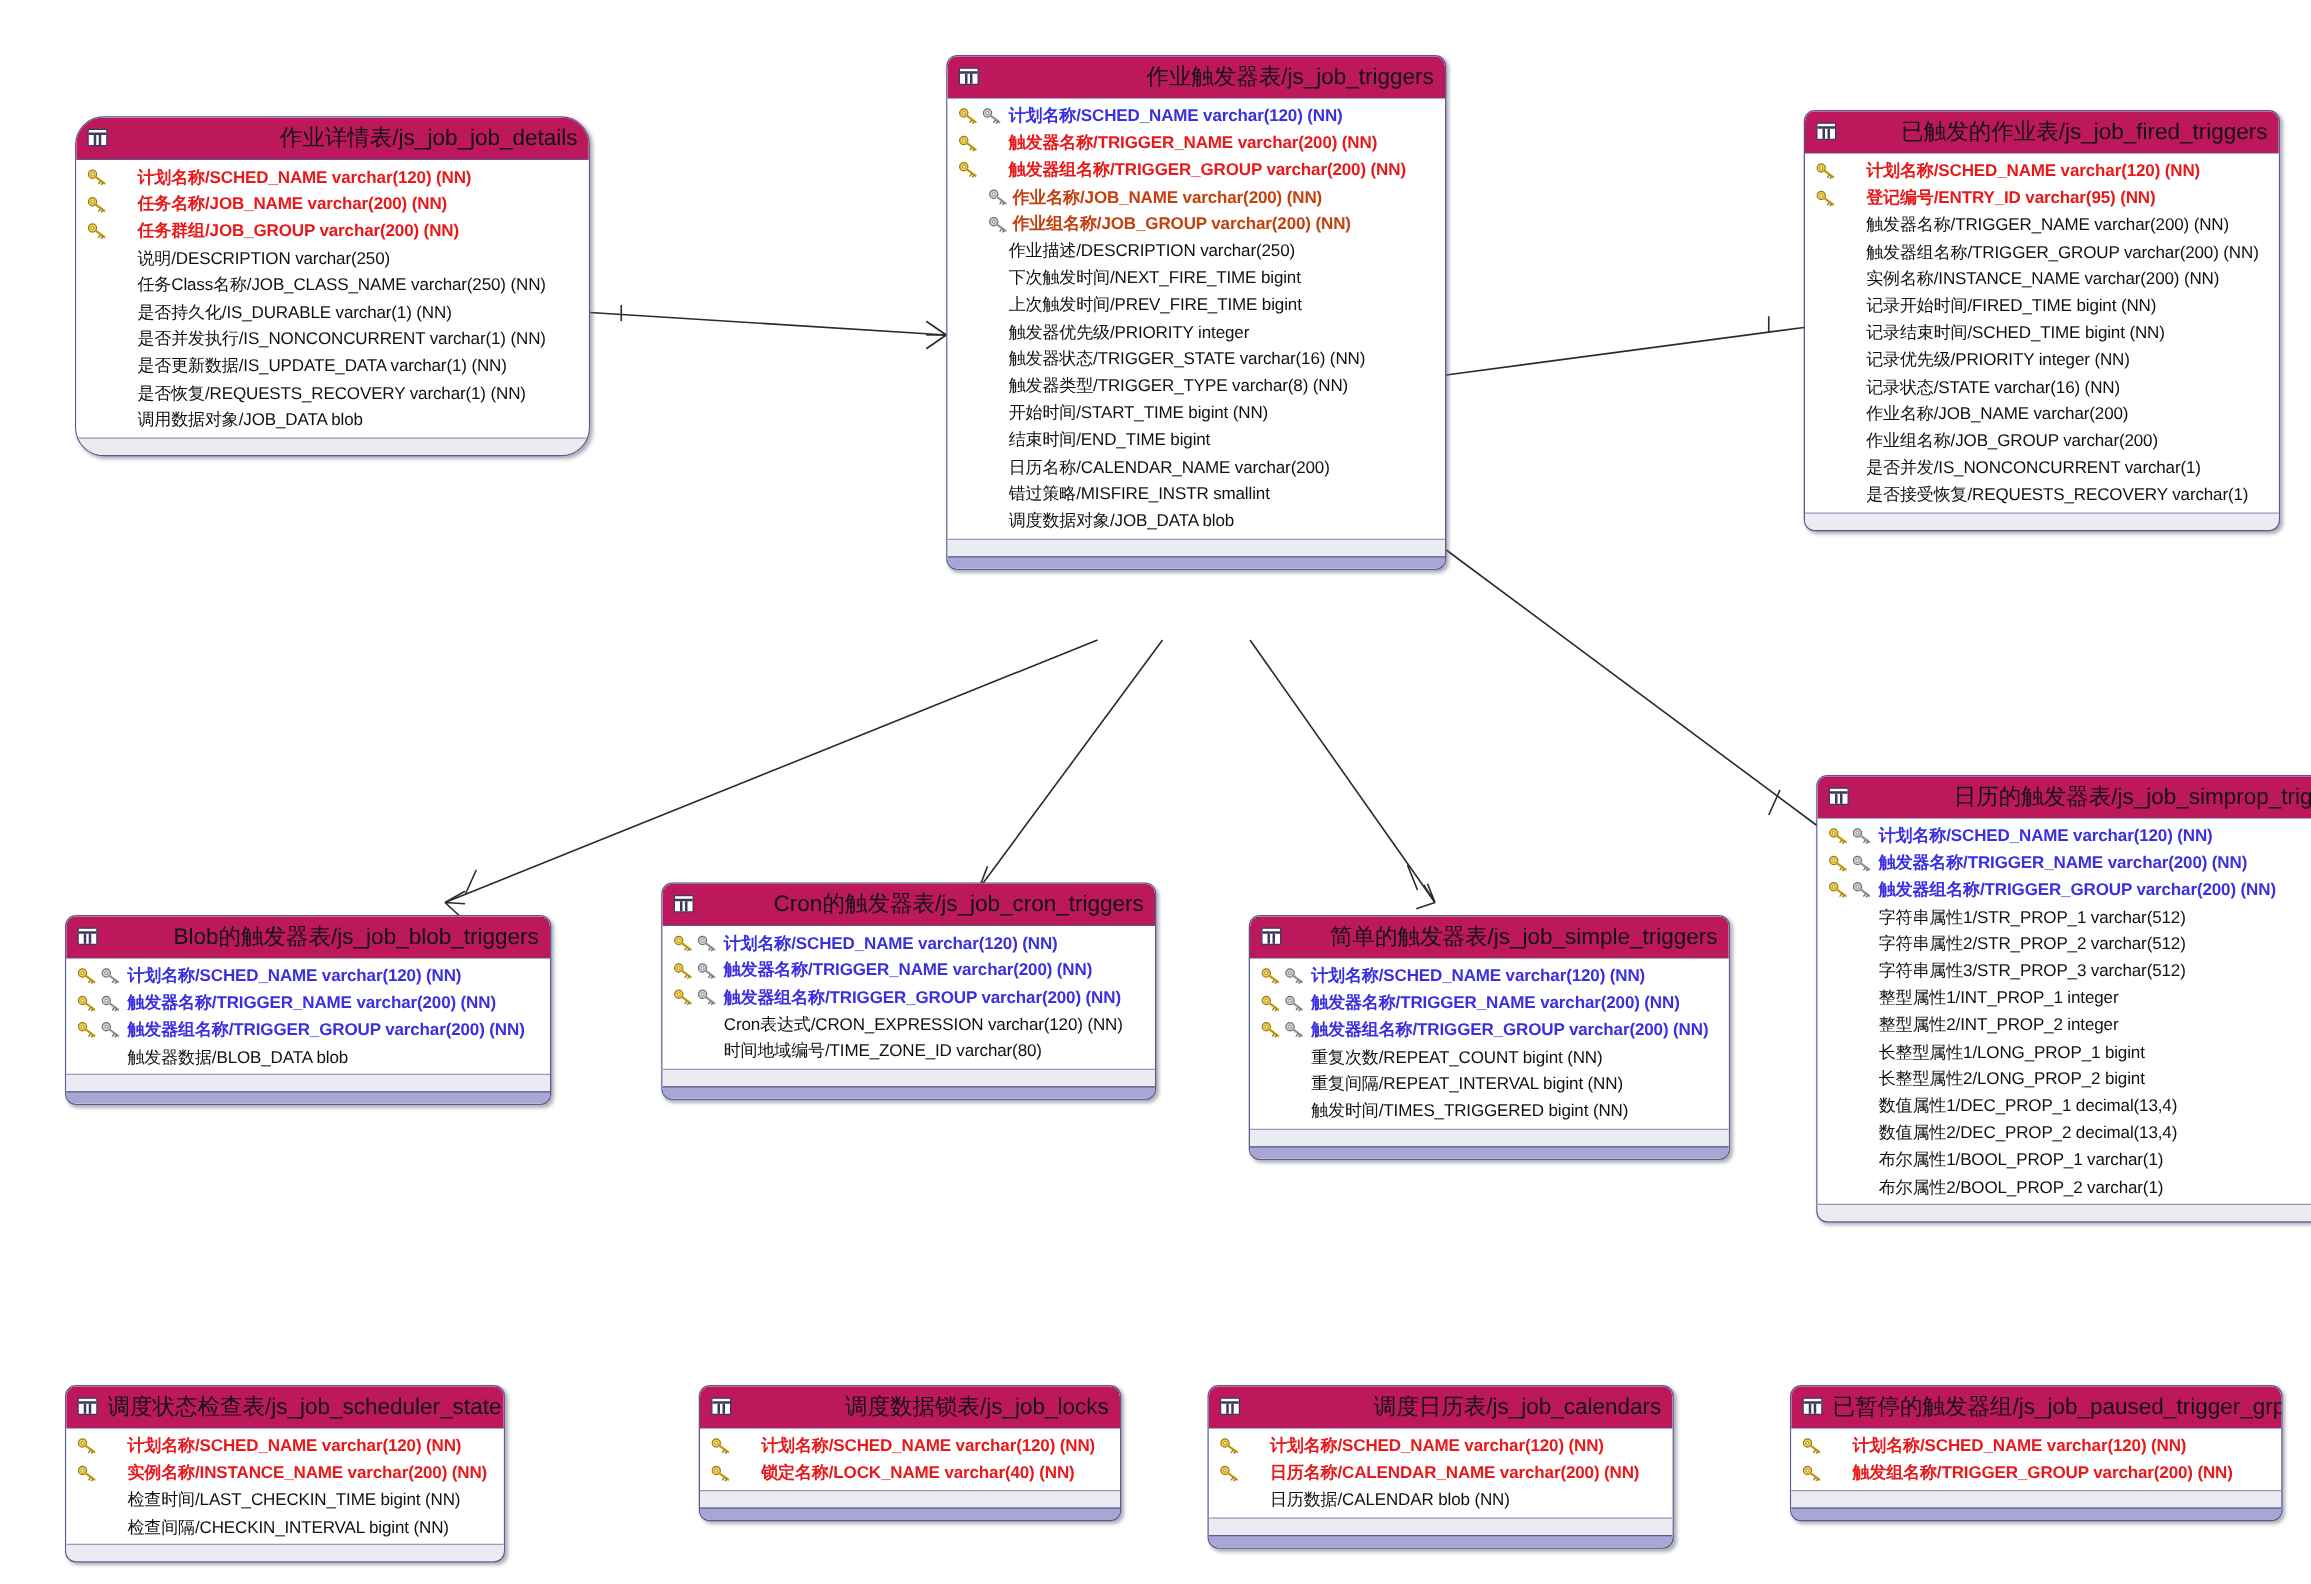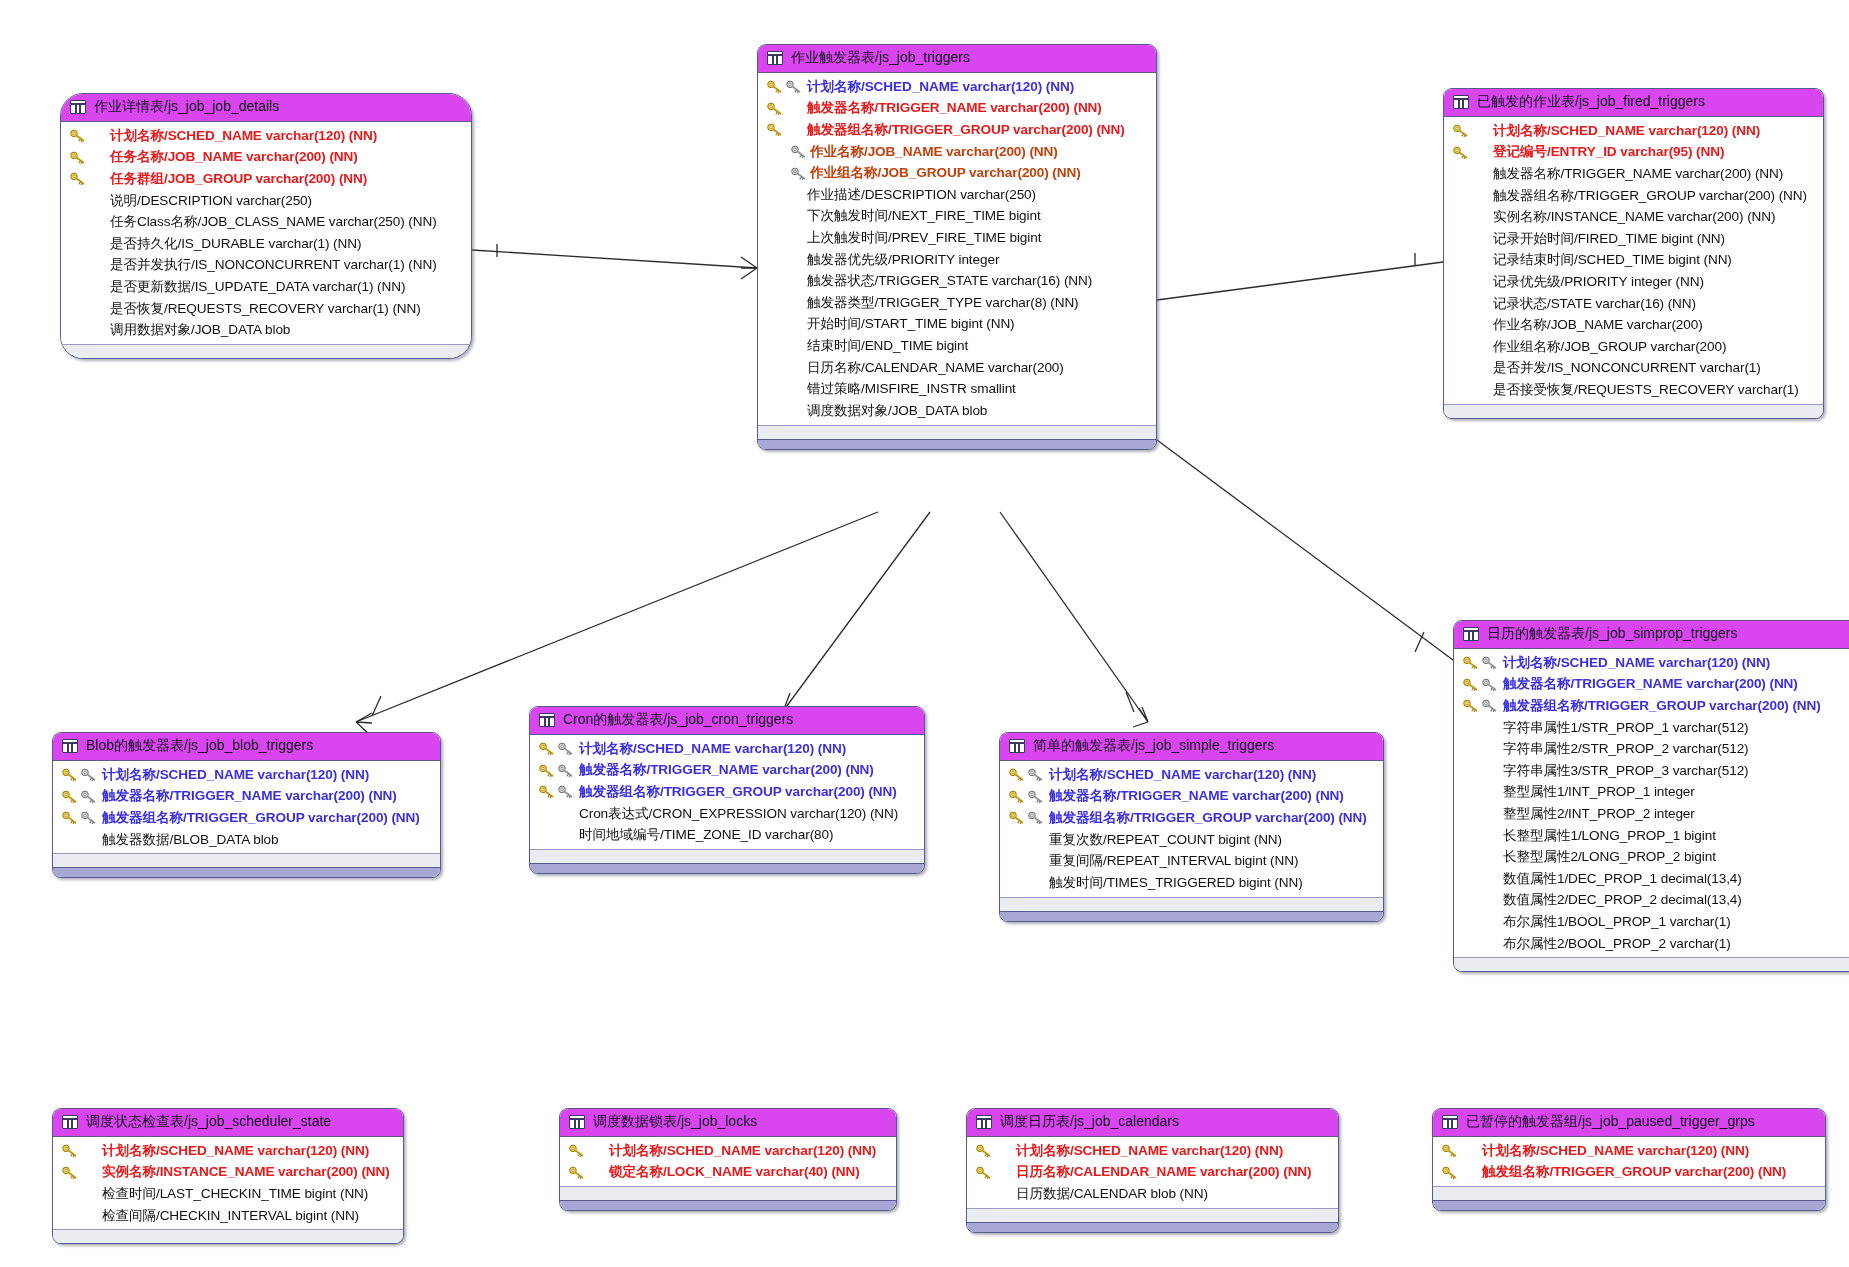--- a/index.html
+++ b/index.html
@@ -16,26 +16,26 @@
     position:absolute;z-index:2;
     background:#ffffff;
     border:1px solid #5a5a8c;
     border-radius:9px;
     box-shadow:2px 2px 3px rgba(110,110,130,.55);
     box-sizing:border-box;
     overflow:hidden;
   }
   .ehead{
     display:flex;align-items:center;gap:8px;
-    background:#d946ef;
+    background:#be185d;
     border-bottom:1px solid #5a5a8c;
     padding:4px 9px 5px 9px;
-    font-size:14px;color:#11111b;
+    font-size:18px;color:#11111b;
     white-space:nowrap;
-    border-top-left-radius:8px;border-top-right-radius:8px;
+    border-top-left-radius:8px;border-top-right-radius:8px;justify-content:space-between;
   }
   .tbl-icon{
     width:14px;height:12px;flex:0 0 14px;
     background:#ffffff;
     border:1.5px solid #3a3a5e;
     border-radius:1px;
     position:relative;
   }
   .tbl-icon::before{
     content:"";position:absolute;left:0;right:0;top:2px;height:2px;background:#3a3a5e;

